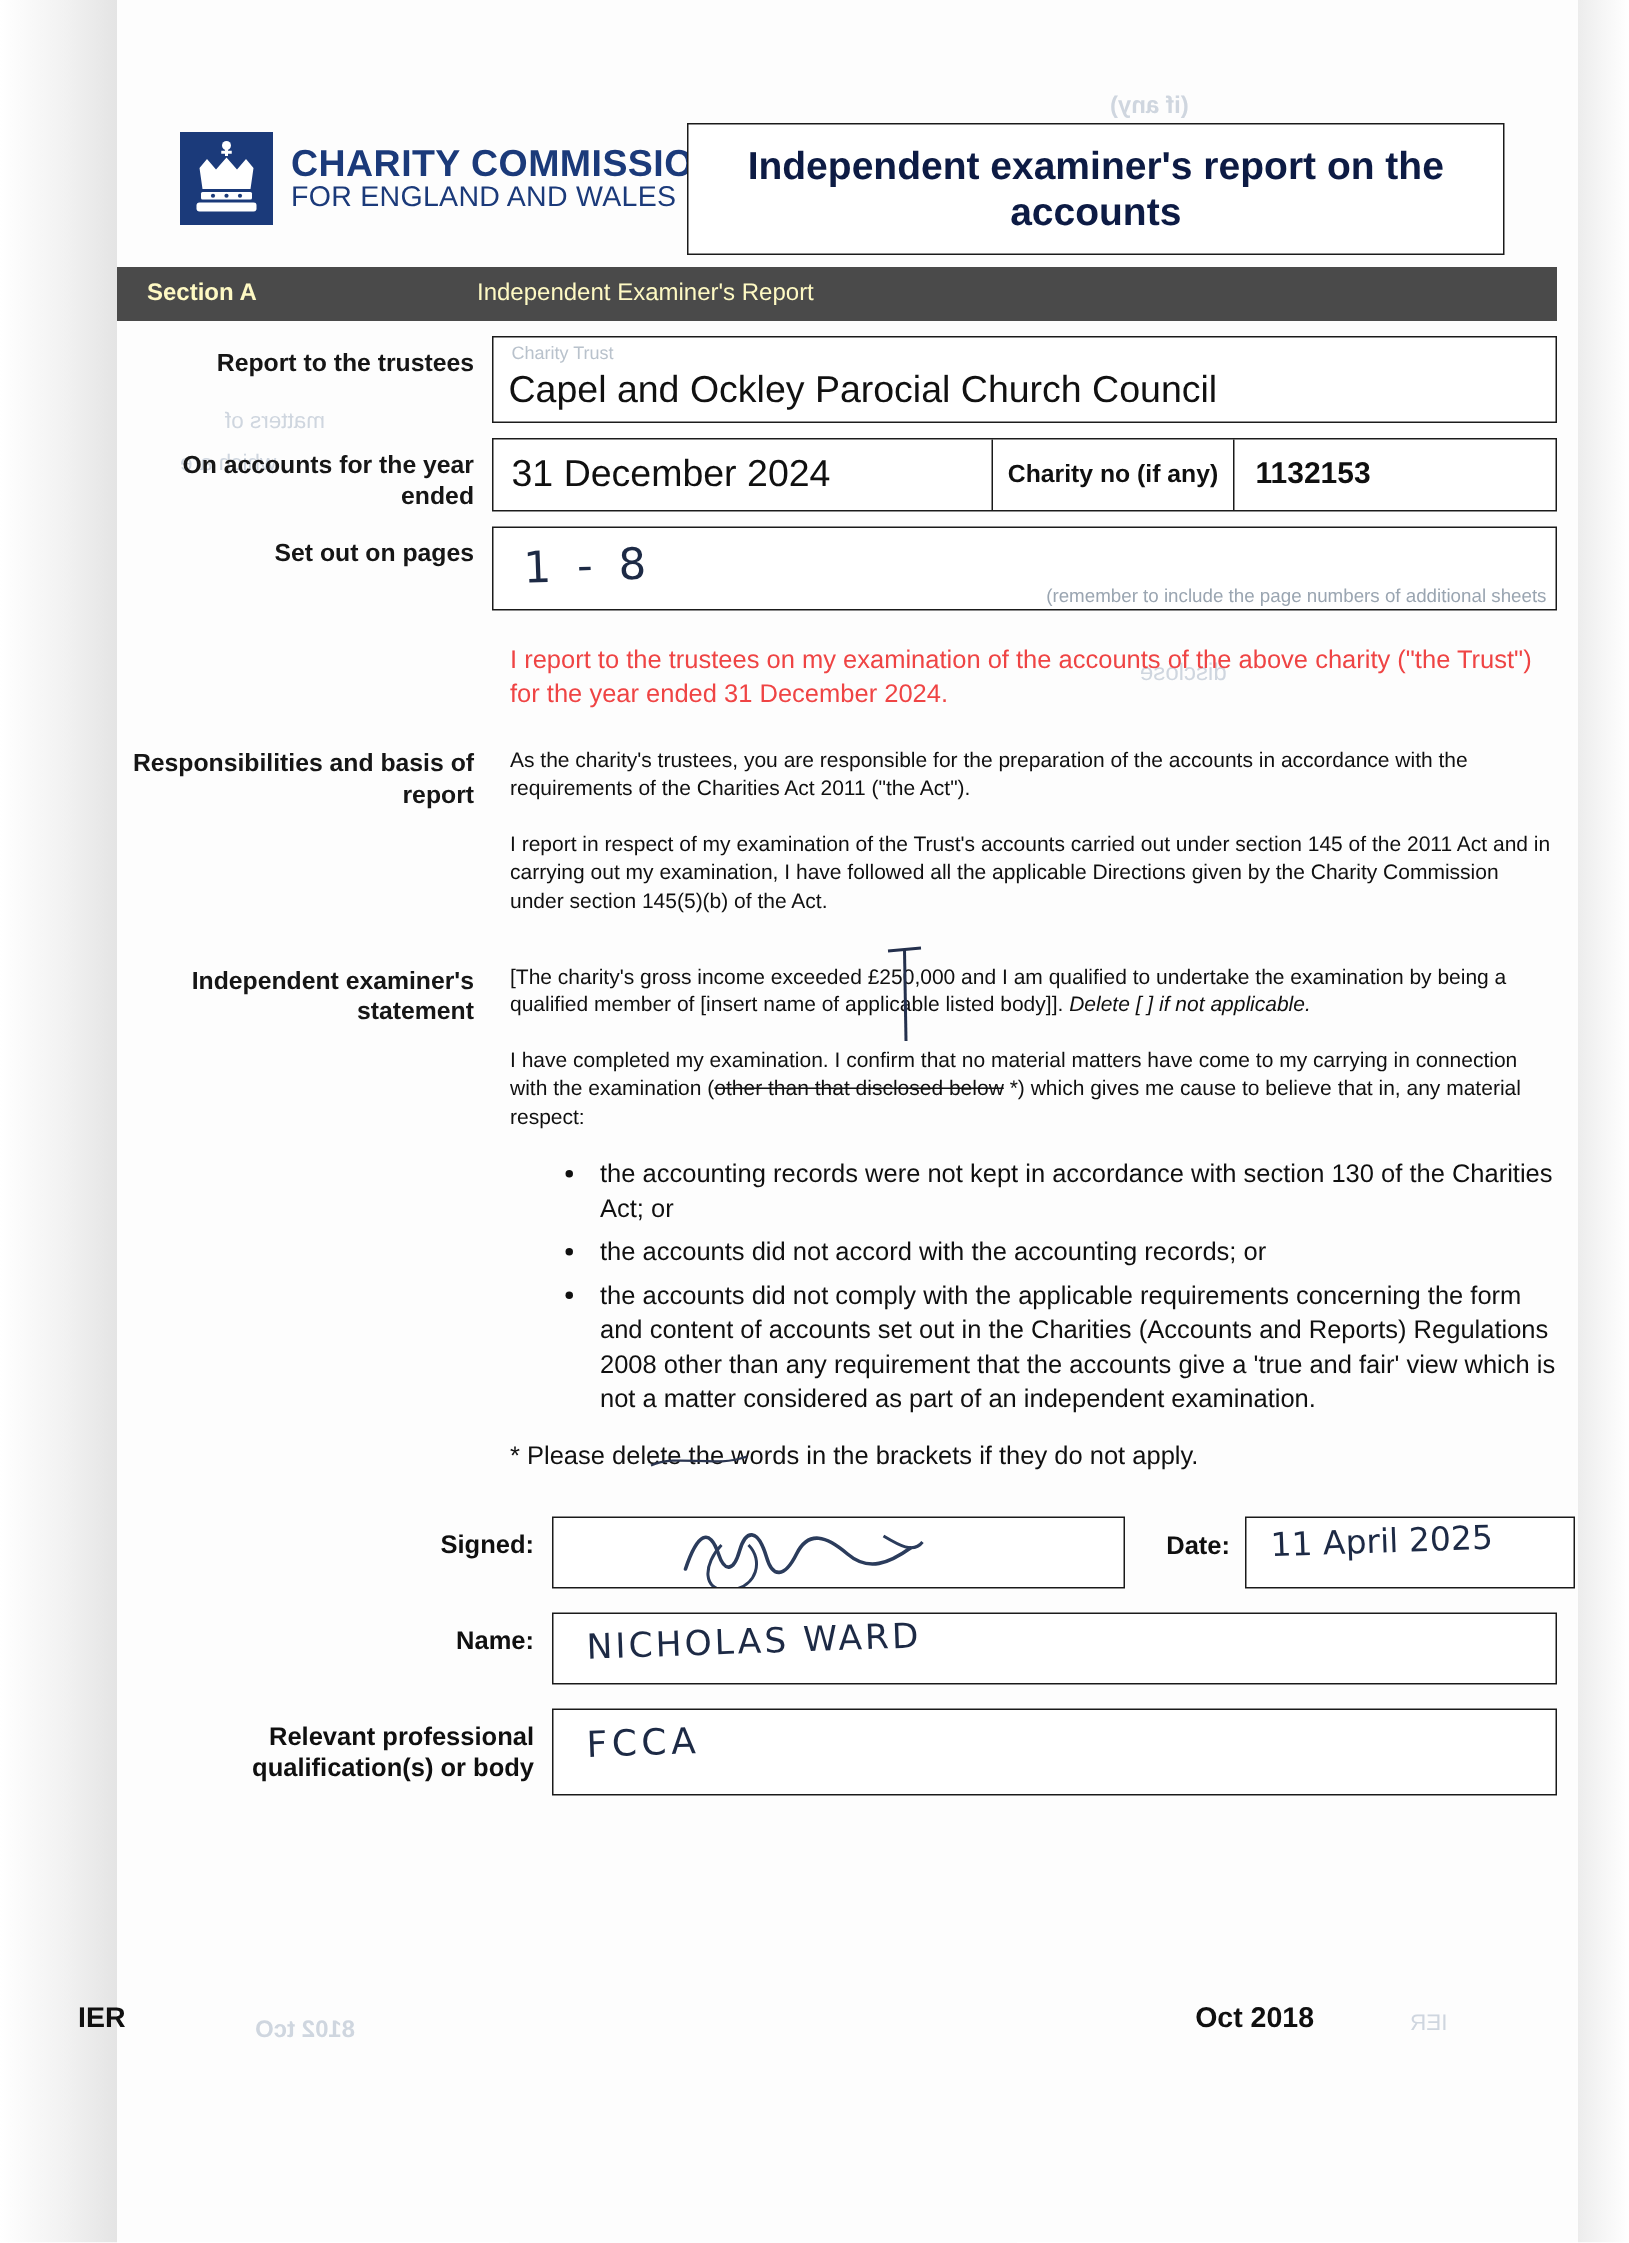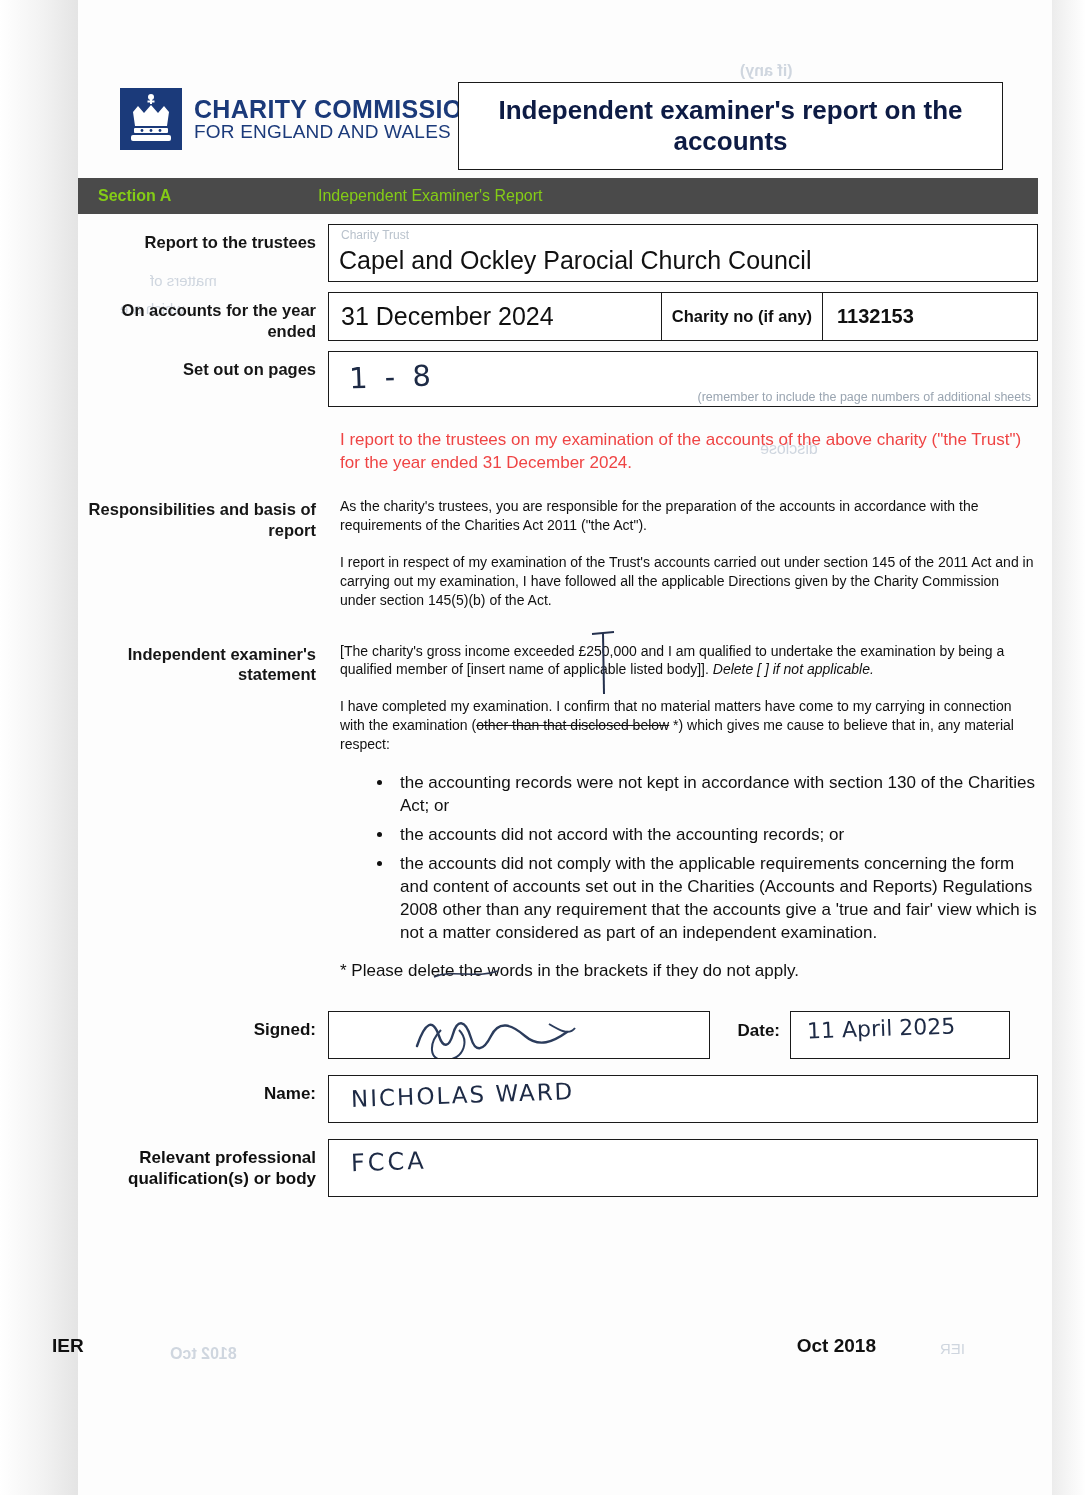--- a/index.html
+++ b/index.html
@@ -106,21 +106,21 @@
     font-weight: bold;
     color: #0d1b44;
     line-height: 1.2;
   }
 
   
   .section-bar {
     margin-top: 10px;
     height: 36px;
     background: #4a4a4a;
-    color: #84cc16;
+    color: #fef9c3;
     display: flex;
     align-items: center;
     position: relative;
   }
   .section-bar .sa {
     position: absolute;
     left: 20px;
     font-size: 16px;
     font-weight: bold;
   }
@@ -269,20 +269,21 @@
   .note-line {
     font-size: 17px;
     margin: 6px 0 14px 0;
   }
 
   
   .sig-row {
     display: flex;
     margin-top: 16px;
     align-items: stretch;
+    margin-left: 40px;
   }
   .sig-label {
     width: 250px;
     flex: 0 0 250px;
     text-align: right;
     padding: 8px 12px 0 0;
     box-sizing: border-box;
     font-size: 17px;
     font-weight: bold;
     line-height: 1.25;

